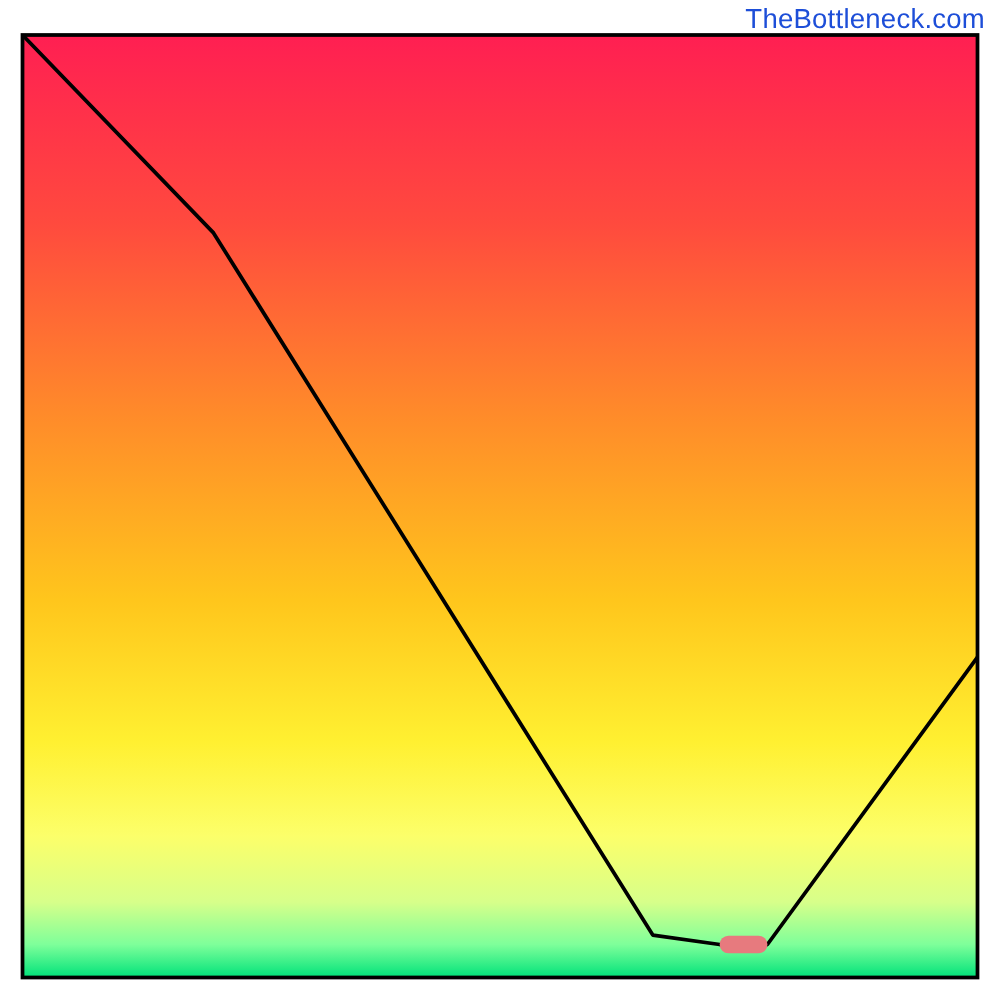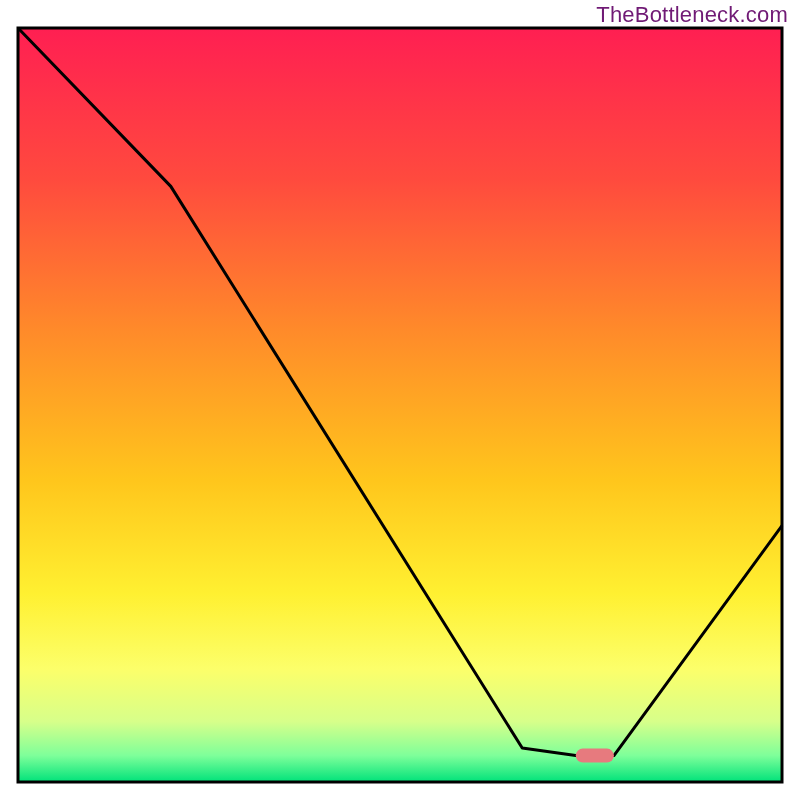--- a/index.html
+++ b/index.html
@@ -13,21 +13,21 @@
   }
   .container {
     position: relative;
     width: 800px;
     height: 800px;
   }
   .watermark {
     position: absolute;
     top: 2px;
     right: 12px;
-    color: #701a75;
+    color: #1d4ed8;
     font-size: 22px;
     font-weight: 500;
     z-index: 10;
     letter-spacing: 0.2px;
   }
   svg {
     display: block;
   }
 </style>
 </head>

